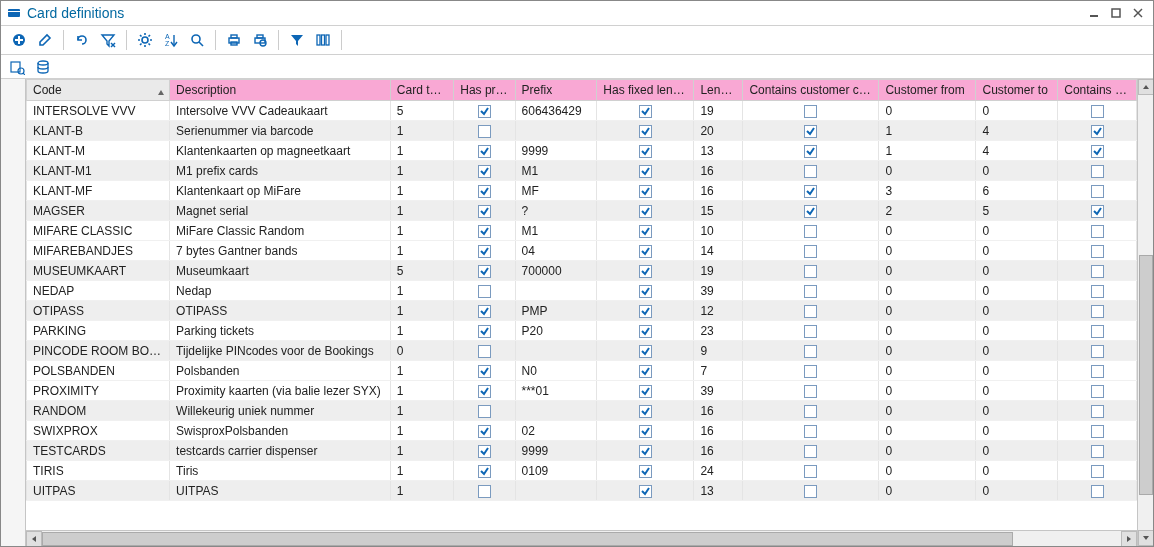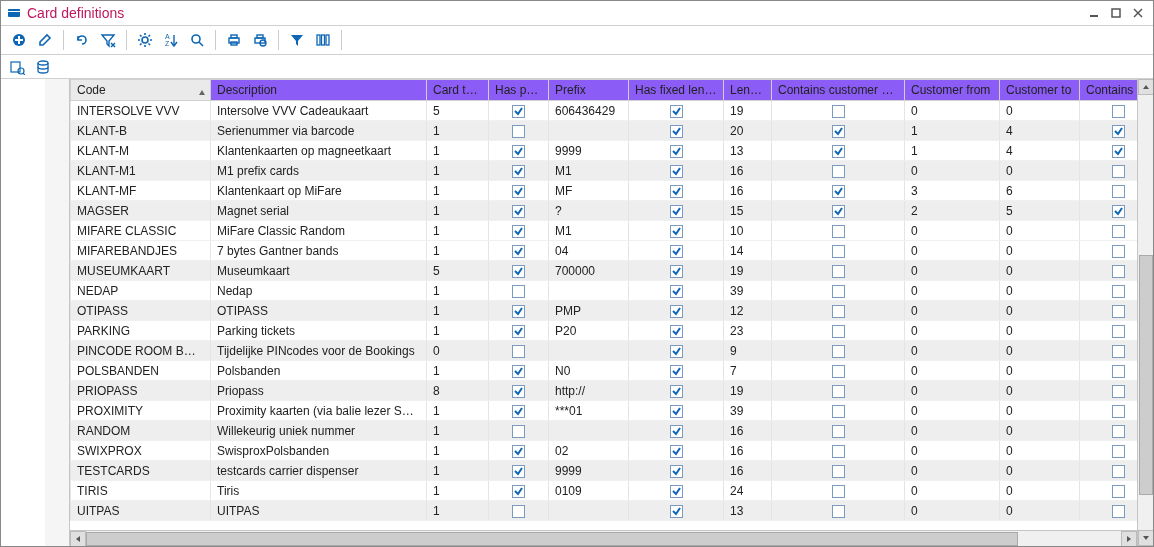--- a/index.html
+++ b/index.html
@@ -1,32 +1,32 @@
 <!DOCTYPE html>
 <html><head>
 <meta charset="utf-8">
 <style>
   * { box-sizing: border-box; }
   html, body { margin:0; padding:0; font-family: "Segoe UI", Tahoma, Arial, sans-serif; font-size:12px; color:#222; }
   .window { width:1154px; height:547px; border:1px solid #888; background:#fff; display:flex; flex-direction:column; }
-  .titlebar { height:24px; background:#fff; display:flex; align-items:center; padding:0 6px; font-size:14px; color:#be185d; }
+  .titlebar { height:24px; background:#fff; display:flex; align-items:center; padding:0 6px; font-size:14px; color:#0369a1; }
   .titlebar .spacer { flex:1; }
   .titlebar .winicon { width:14px; height:14px; margin-right:6px; display:flex; align-items:center; justify-content:center; }
   .titlebar .ctrl { width:18px; height:14px; margin-left:4px; display:flex; align-items:center; justify-content:center; color:#555; cursor:pointer; }
   .toolbar { height:30px; display:flex; align-items:center; padding:2px 6px; gap:2px; border-top:1px solid #d0d0d0; border-bottom:1px solid #d0d0d0; }
   .tbtn { width:24px; height:24px; display:flex; align-items:center; justify-content:center; cursor:pointer; border:1px solid transparent; border-radius:2px; }
   .tsep { width:1px; height:20px; background:#ccc; margin:0 4px; }
   .secondary-iconbar { height:24px; display:flex; align-items:center; padding:2px 6px; gap:6px; border-bottom:1px solid #d0d0d0; }
   .secondary-iconbar .tbtn { width:20px; height:20px; }
-  .grid-wrap { flex:1; display:flex; overflow:hidden;padding-left:44px; }
+  .grid-wrap { flex:1; display:flex; overflow:hidden; }
   .left-gutter { width:25px; background:#f5f5f5; border-right:1px solid #c5c5c5; }
   .grid-area { flex:1; display:flex; flex-direction:column; overflow:hidden; }
   .grid-scroll { flex:1; overflow:hidden; position:relative; }
   table { border-collapse:collapse; width:100%; table-layout:fixed; }
-  th { background:#8b5cf6; font-weight:normal; text-align:left; padding:3px 6px; border:1px solid #d0d0d0; font-size:12px; position:relative; white-space:nowrap; overflow:hidden; text-overflow:ellipsis; }
+  th { background:#f9a8d4; font-weight:normal; text-align:left; padding:3px 6px; border:1px solid #d0d0d0; font-size:12px; position:relative; white-space:nowrap; overflow:hidden; text-overflow:ellipsis; }
   th.sorted { background:#eaeaea; }
   th .sort-arrow { position:absolute; right:4px; top:6px; }
   td { padding:2px 6px; border-left:1px solid #e4e4e4; border-right:1px solid #e4e4e4; border-bottom:1px solid #f0f0f0; font-size:12px; height:20px; white-space:nowrap; overflow:hidden; text-overflow:ellipsis; }
   tr.even td { background:#eeeeee; }
   tr.odd td { background:#ffffff; }
   .chk { width:13px; height:13px; border:1px solid #7a9abf; background:#fff; display:inline-flex; align-items:center; justify-content:center; cursor:pointer; vertical-align:middle; }
   .chk.on svg { display:block; }
   .chk svg { display:none; }
   .num { text-align:left; }
   .hscrollbar { height:16px; background:#f0f0f0; border-top:1px solid #c5c5c5; display:flex; align-items:center; }
@@ -514,41 +514,20 @@
                     <svg width="11" height="11">
                       <path d="M2 5 L5 8 L9 2" fill="none" stroke="#0d66b5" stroke-width="2"></path>
                     </svg>
                   </span></td>
                 <td class="num">7</td>
                 <td class="cell-center"><span class="chk"></span></td>
                 <td class="num">0</td>
                 <td class="num">0</td>
                 <td class="cell-center"><span class="chk"></span></td>
               </tr>
-              <tr class="even">
-                <td>PRIOPASS</td>
-                <td>Priopass</td>
-                <td class="num">8</td>
-                <td class="cell-center"><span class="chk on">
-                    <svg width="11" height="11">
-                      <path d="M2 5 L5 8 L9 2" fill="none" stroke="#0d66b5" stroke-width="2"></path>
-                    </svg>
-                  </span></td>
-                <td>http://</td>
-                <td class="cell-center"><span class="chk on">
-                    <svg width="11" height="11">
-                      <path d="M2 5 L5 8 L9 2" fill="none" stroke="#0d66b5" stroke-width="2"></path>
-                    </svg>
-                  </span></td>
-                <td class="num">19</td>
-                <td class="cell-center"><span class="chk"></span></td>
-                <td class="num">0</td>
-                <td class="num">0</td>
-                <td class="cell-center"><span class="chk"></span></td>
-              </tr>
               <tr class="odd">
                 <td>PROXIMITY</td>
                 <td>Proximity kaarten (via balie lezer SYX)</td>
                 <td class="num">1</td>
                 <td class="cell-center"><span class="chk on">
                     <svg width="11" height="11">
                       <path d="M2 5 L5 8 L9 2" fill="none" stroke="#0d66b5" stroke-width="2"></path>
                     </svg>
                   </span></td>
                 <td>***01</td>

